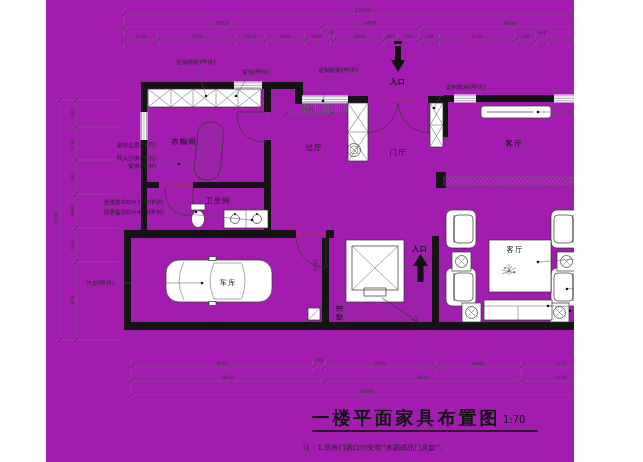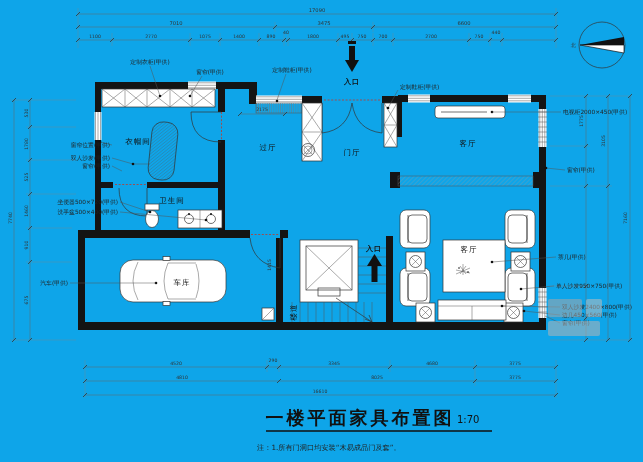--- a/index.html
+++ b/index.html
@@ -1,16 +1,16 @@
 <!DOCTYPE html>
 <html><head>
 <meta charset="utf-8">
 <style>
   html,body{margin:0;padding:0;background:#ffffff;}
-  .canvas{position:relative;width:643px;height:462px;background:#0ea5e9;overflow:hidden;}
+  .canvas{position:relative;width:528px;height:462px;background:#a21caf;overflow:hidden;margin-left:46px;}
   svg{font-family:"DejaVu Sans",sans-serif;}
   .wall{fill:#141414;stroke:none;}
   .thin{fill:none;stroke:#333;stroke-width:0.7;}
   .thin2{fill:none;stroke:#555;stroke-width:0.5;}
   .furn{fill:#ffffff;stroke:#333;stroke-width:0.7;}
   .dimline{fill:none;stroke:#666;stroke-width:0.5;}
   .witness{fill:none;stroke:#888;stroke-width:0.35;}
   .tick{fill:none;stroke:#333;stroke-width:0.8;}
   .leader{fill:none;stroke:#555;stroke-width:0.5;}
   .reddash{fill:none;stroke:#c0392b;stroke-width:0.8;stroke-dasharray:2 1.6;}

